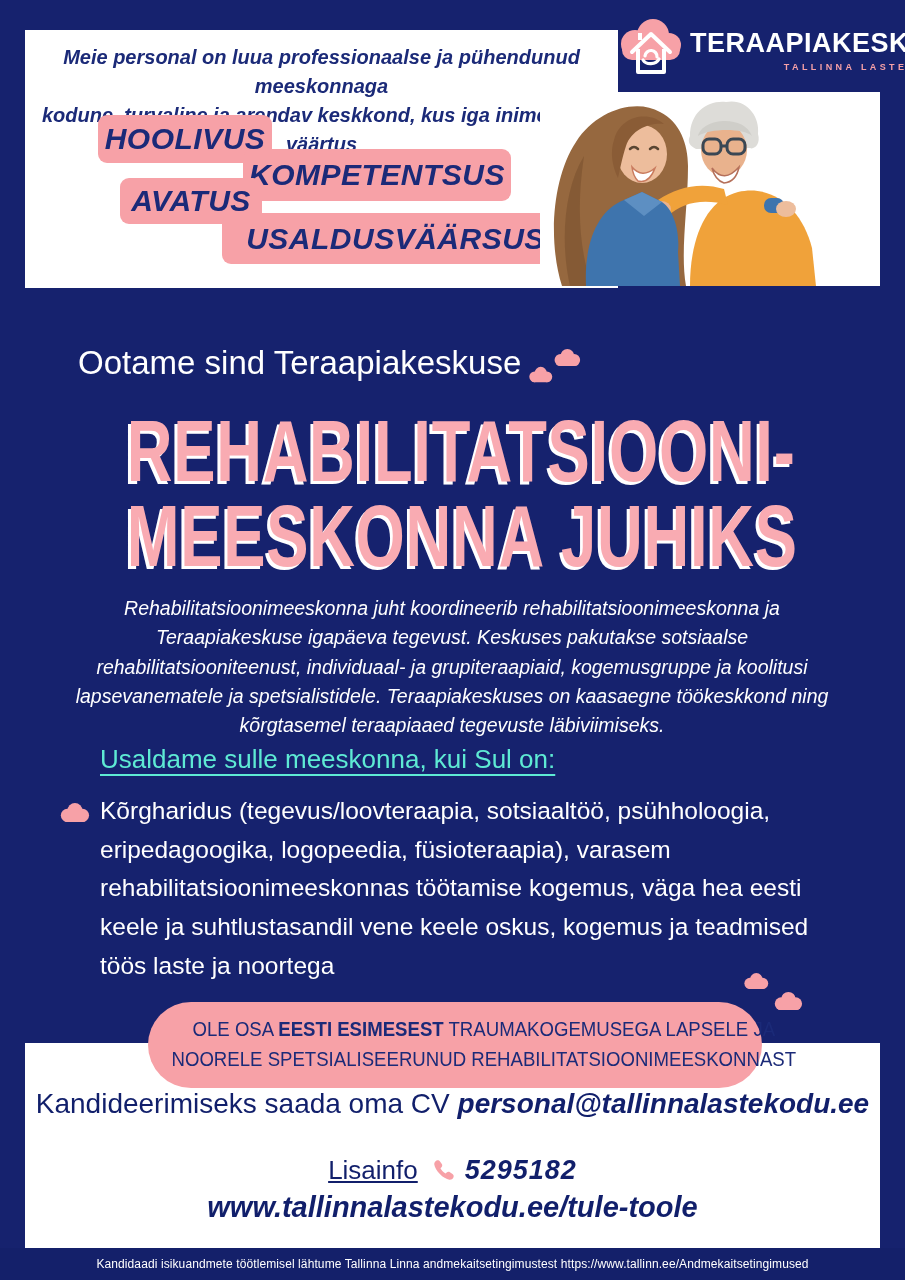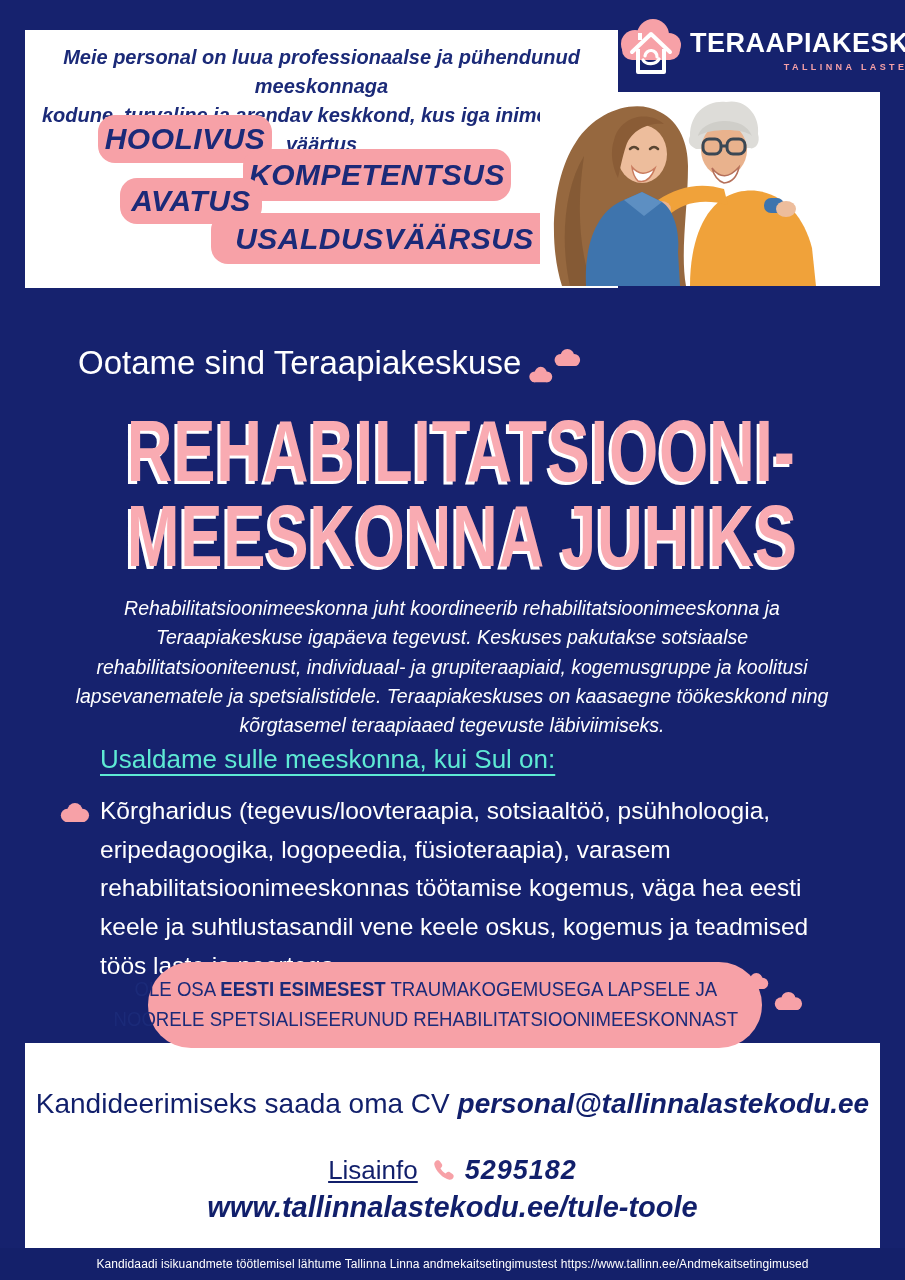--- a/index.html
+++ b/index.html
@@ -5,26 +5,26 @@
   html,body{margin:0;padding:0;background:#0b1440;}
   .poster{
     position:relative;width:905px;height:1280px;overflow:hidden;
     background:#16226e;
     font-family:"Liberation Sans", sans-serif;
   }
   
   .mission-card{position:absolute;left:25px;top:30px;width:593px;height:258px;background:#ffffff;}
   .mission{position:absolute;left:0;top:13px;width:100%;text-align:center;
     color:#1b2a78;font-style:italic;font-weight:600;font-size:20px;line-height:1.45;}
-  .tag{position:absolute;background:#f7a1a7;border-radius:17px;display:flex;align-items:center;justify-content:center;
+  .tag{position:absolute;background:#f7a1a7;border-radius:9px;display:flex;align-items:center;justify-content:center;
     color:#1b2a78;font-style:italic;font-weight:700;font-size:30px;letter-spacing:0.5px;}
   .tag-1{left:73px;top:85px;width:174px;height:48px;}
   .tag-2{left:218px;top:119px;width:268px;height:52px;}
   .tag-3{left:95px;top:148px;width:142px;height:46px;}
-  .tag-4{left:186px;top:183px;width:347px;height:51px;text-align:right;}
+  .tag-4{left:197px;top:183px;width:347px;height:51px;text-align:right;}
   .photo-panel{position:absolute;left:540px;top:92px;width:340px;height:194px;background:#ffffff;overflow:hidden;}
   .logo{position:absolute;left:616px;top:16px;display:flex;align-items:flex-start;}
   .logo-text{margin-left:4px;margin-top:12px;}
   .logo-name{color:#ffffff;font-size:27px;font-weight:700;letter-spacing:0.5px;white-space:nowrap;}
   .logo-sub{color:#f7a1a7;font-size:9px;font-weight:700;letter-spacing:3.4px;text-align:right;margin-top:3px;}
   
   .intro{position:absolute;left:78px;top:344px;color:#ffffff;font-size:33px;font-weight:500;}
   .cloud{position:absolute;line-height:0;}
   .cloud svg{display:block;}
   .cloud-a{left:527px;top:366px;width:26px;}
@@ -36,22 +36,22 @@
   .t-line{font-size:88px;line-height:0.97;letter-spacing:1px;transform:scaleX(0.72);transform-origin:50% 50%;
     text-shadow:-4px 3px 0 #ffffff;white-space:nowrap;}
   .desc{position:absolute;left:57px;top:594px;width:790px;margin:0;text-align:center;
     color:#ffffff;font-style:italic;font-weight:500;font-size:19.5px;line-height:1.5;}
   .req-heading{position:absolute;left:100px;top:744px;margin:0;color:#5eead4;font-size:26px;font-weight:500;
     text-decoration:underline;text-underline-offset:6px;text-decoration-thickness:2px;}
   .req-item{position:absolute;left:58px;top:792px;width:800px;display:flex;align-items:flex-start;}
   .bullet-cloud{position:relative;top:10px;flex:0 0 32px;width:32px;line-height:0;}
   .req-text{margin:0 0 0 10px;color:#ffffff;font-size:24.5px;line-height:1.58;font-weight:400;}
   
-  .cta{position:absolute;left:148px;top:962px;width:614px;height:86px;background:#f7a1a7;border-radius:44px;
-    display:flex;align-items:center;justify-content:flex-end;z-index:3;}
+  .cta{position:absolute;left:148px;top:1002px;width:614px;height:86px;background:#f7a1a7;border-radius:44px;
+    display:flex;align-items:center;justify-content:flex-start;z-index:3;}
   .cta-text{color:#1b2a78;font-size:20px;line-height:1.48;text-align:center;font-weight:500;
     transform:scaleX(0.93);transform-origin:50% 50%;}
   .cta-text .line{display:block;white-space:nowrap;}
   .cta-text b{font-weight:700;}
   
   .bottom-card{position:absolute;left:25px;top:1043px;width:855px;height:205px;background:#ffffff;z-index:1;}
   .apply-line{position:absolute;left:0;top:45px;width:100%;text-align:center;color:#111f6b;font-size:28px;white-space:nowrap;}
   .apply-line .email{font-weight:700;font-style:italic;}
   .contact-line{position:absolute;left:0;top:112px;width:100%;display:flex;align-items:center;justify-content:center;
     color:#111f6b;}

